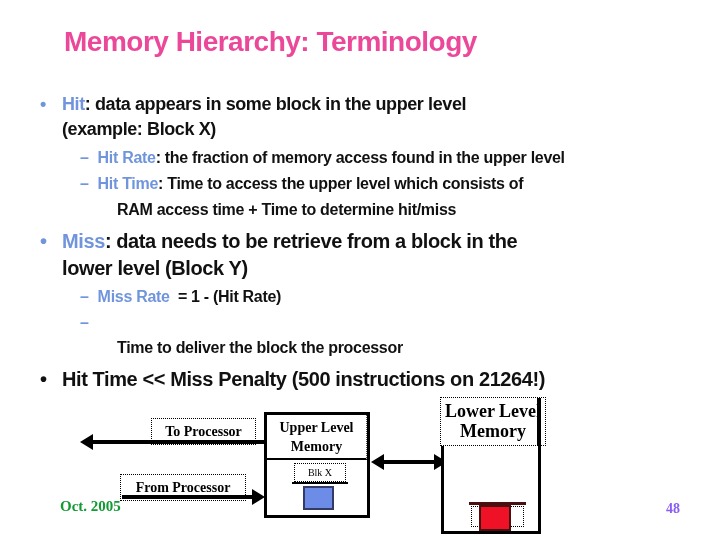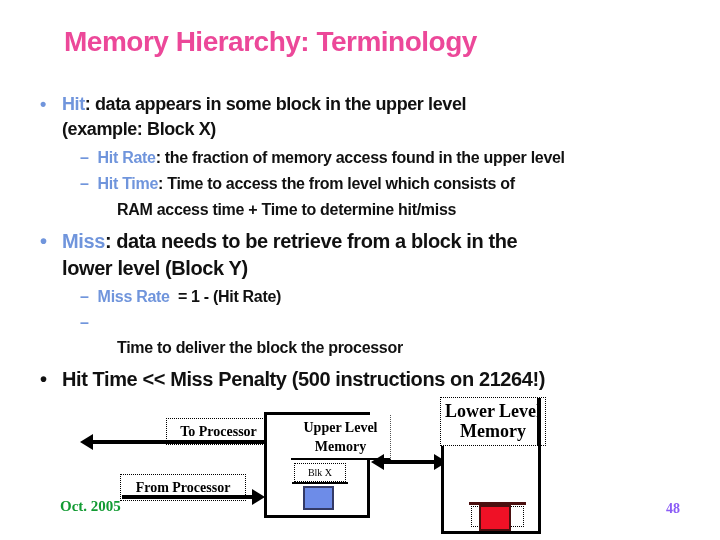--- a/index.html
+++ b/index.html
@@ -59,21 +59,21 @@
     <span class="t"><span class="blue t">Hit</span><span class="t">: data appears in some block in the upper level</span></span>
   </div>
   <div class="abs lvl1" style="left:62px;top:117px;">(example: Block X)</div>
 
   <div class="abs b-row lvl2" style="left:80px;top:148px;width:620px;">
     <span class="dash blue t">–</span>
     <span class="t"><span class="blue t">Hit Rate</span><span class="t">: the fraction of memory access found in the upper level</span></span>
   </div>
   <div class="abs b-row lvl2" style="left:80px;top:174px;width:620px;">
     <span class="dash blue t">–</span>
-    <span class="t"><span class="blue t">Hit Time</span><span class="t">: Time to access the from level which consists of</span></span>
+    <span class="t"><span class="blue t">Hit Time</span><span class="t">: Time to access the upper level which consists of</span></span>
   </div>
   <div class="abs lvl2" style="left:117px;top:200px;">RAM access time + Time to determine hit/miss</div>
 
   <div class="abs b-row lvl1b" style="left:40px;top:228px;width:650px;">
     <span class="bullet-glyph blue">•</span>
     <span class="t"><span class="blue t">Miss</span><span class="t">: data needs to be retrieve from a block in the</span></span>
   </div>
   <div class="abs lvl1b" style="left:62px;top:255px;">lower level (Block Y)</div>
 
   <div class="abs b-row lvl2" style="left:80px;top:287px;width:620px;">
@@ -83,34 +83,34 @@
   <div class="abs b-row lvl2" style="left:80px;top:313px;width:620px;">
     <span class="dash blue t">–</span>
   </div>
   <div class="abs lvl2" style="left:117px;top:338px;">Time to deliver the block the processor</div>
 
   <div class="abs b-row lvl1b" style="left:40px;top:366px;width:670px;">
     <span class="bullet-glyph black">•</span>
     <span class="t black">Hit Time &lt;&lt; Miss Penalty (500 instructions on 21264!)</span>
   </div>
 
-  <div class="abs procbox" style="left:166px;top:418px;width:103px;height:25px;">
+  <div class="abs procbox" style="left:151px;top:418px;width:103px;height:25px;">
     <span>To Processor</span>
   </div>
   <div class="abs hline" style="left:92px;top:440px;width:174px;height:4px;"></div>
   <div class="abs tri tri-left" style="left:80px;top:434px;"></div>
 
   <div class="abs procbox" style="left:120px;top:474px;width:124px;height:25px;">
     <span>From Processor</span>
   </div>
   <div class="abs hline" style="left:122px;top:495px;width:131px;height:4px;"></div>
   <div class="abs tri tri-right" style="left:252px;top:489px;"></div>
 
   <div class="abs memframe" style="left:264px;top:412px;width:106px;height:106px;">
-    <div class="memlabel" style="height:45px;margin-left:24px;">
+    <div class="memlabel" style="height:45px;">
       <div>Upper Level</div>
       <div>Memory</div>
     </div>
   </div>
   <div class="abs blklabel" style="left:294px;top:463px;width:52px;height:19px;">Blk X</div>
   <div class="abs hline" style="left:292px;top:482px;width:56px;height:2px;"></div>
   <div class="abs" style="left:303px;top:486px;width:31px;height:24px;background:#6d8ce8;border:2px solid #333a66;box-sizing:border-box;"></div>
 
   <div class="abs hline" style="left:380px;top:460px;width:56px;height:4px;"></div>
   <div class="abs tri tri-left" style="left:371px;top:454px;"></div>

